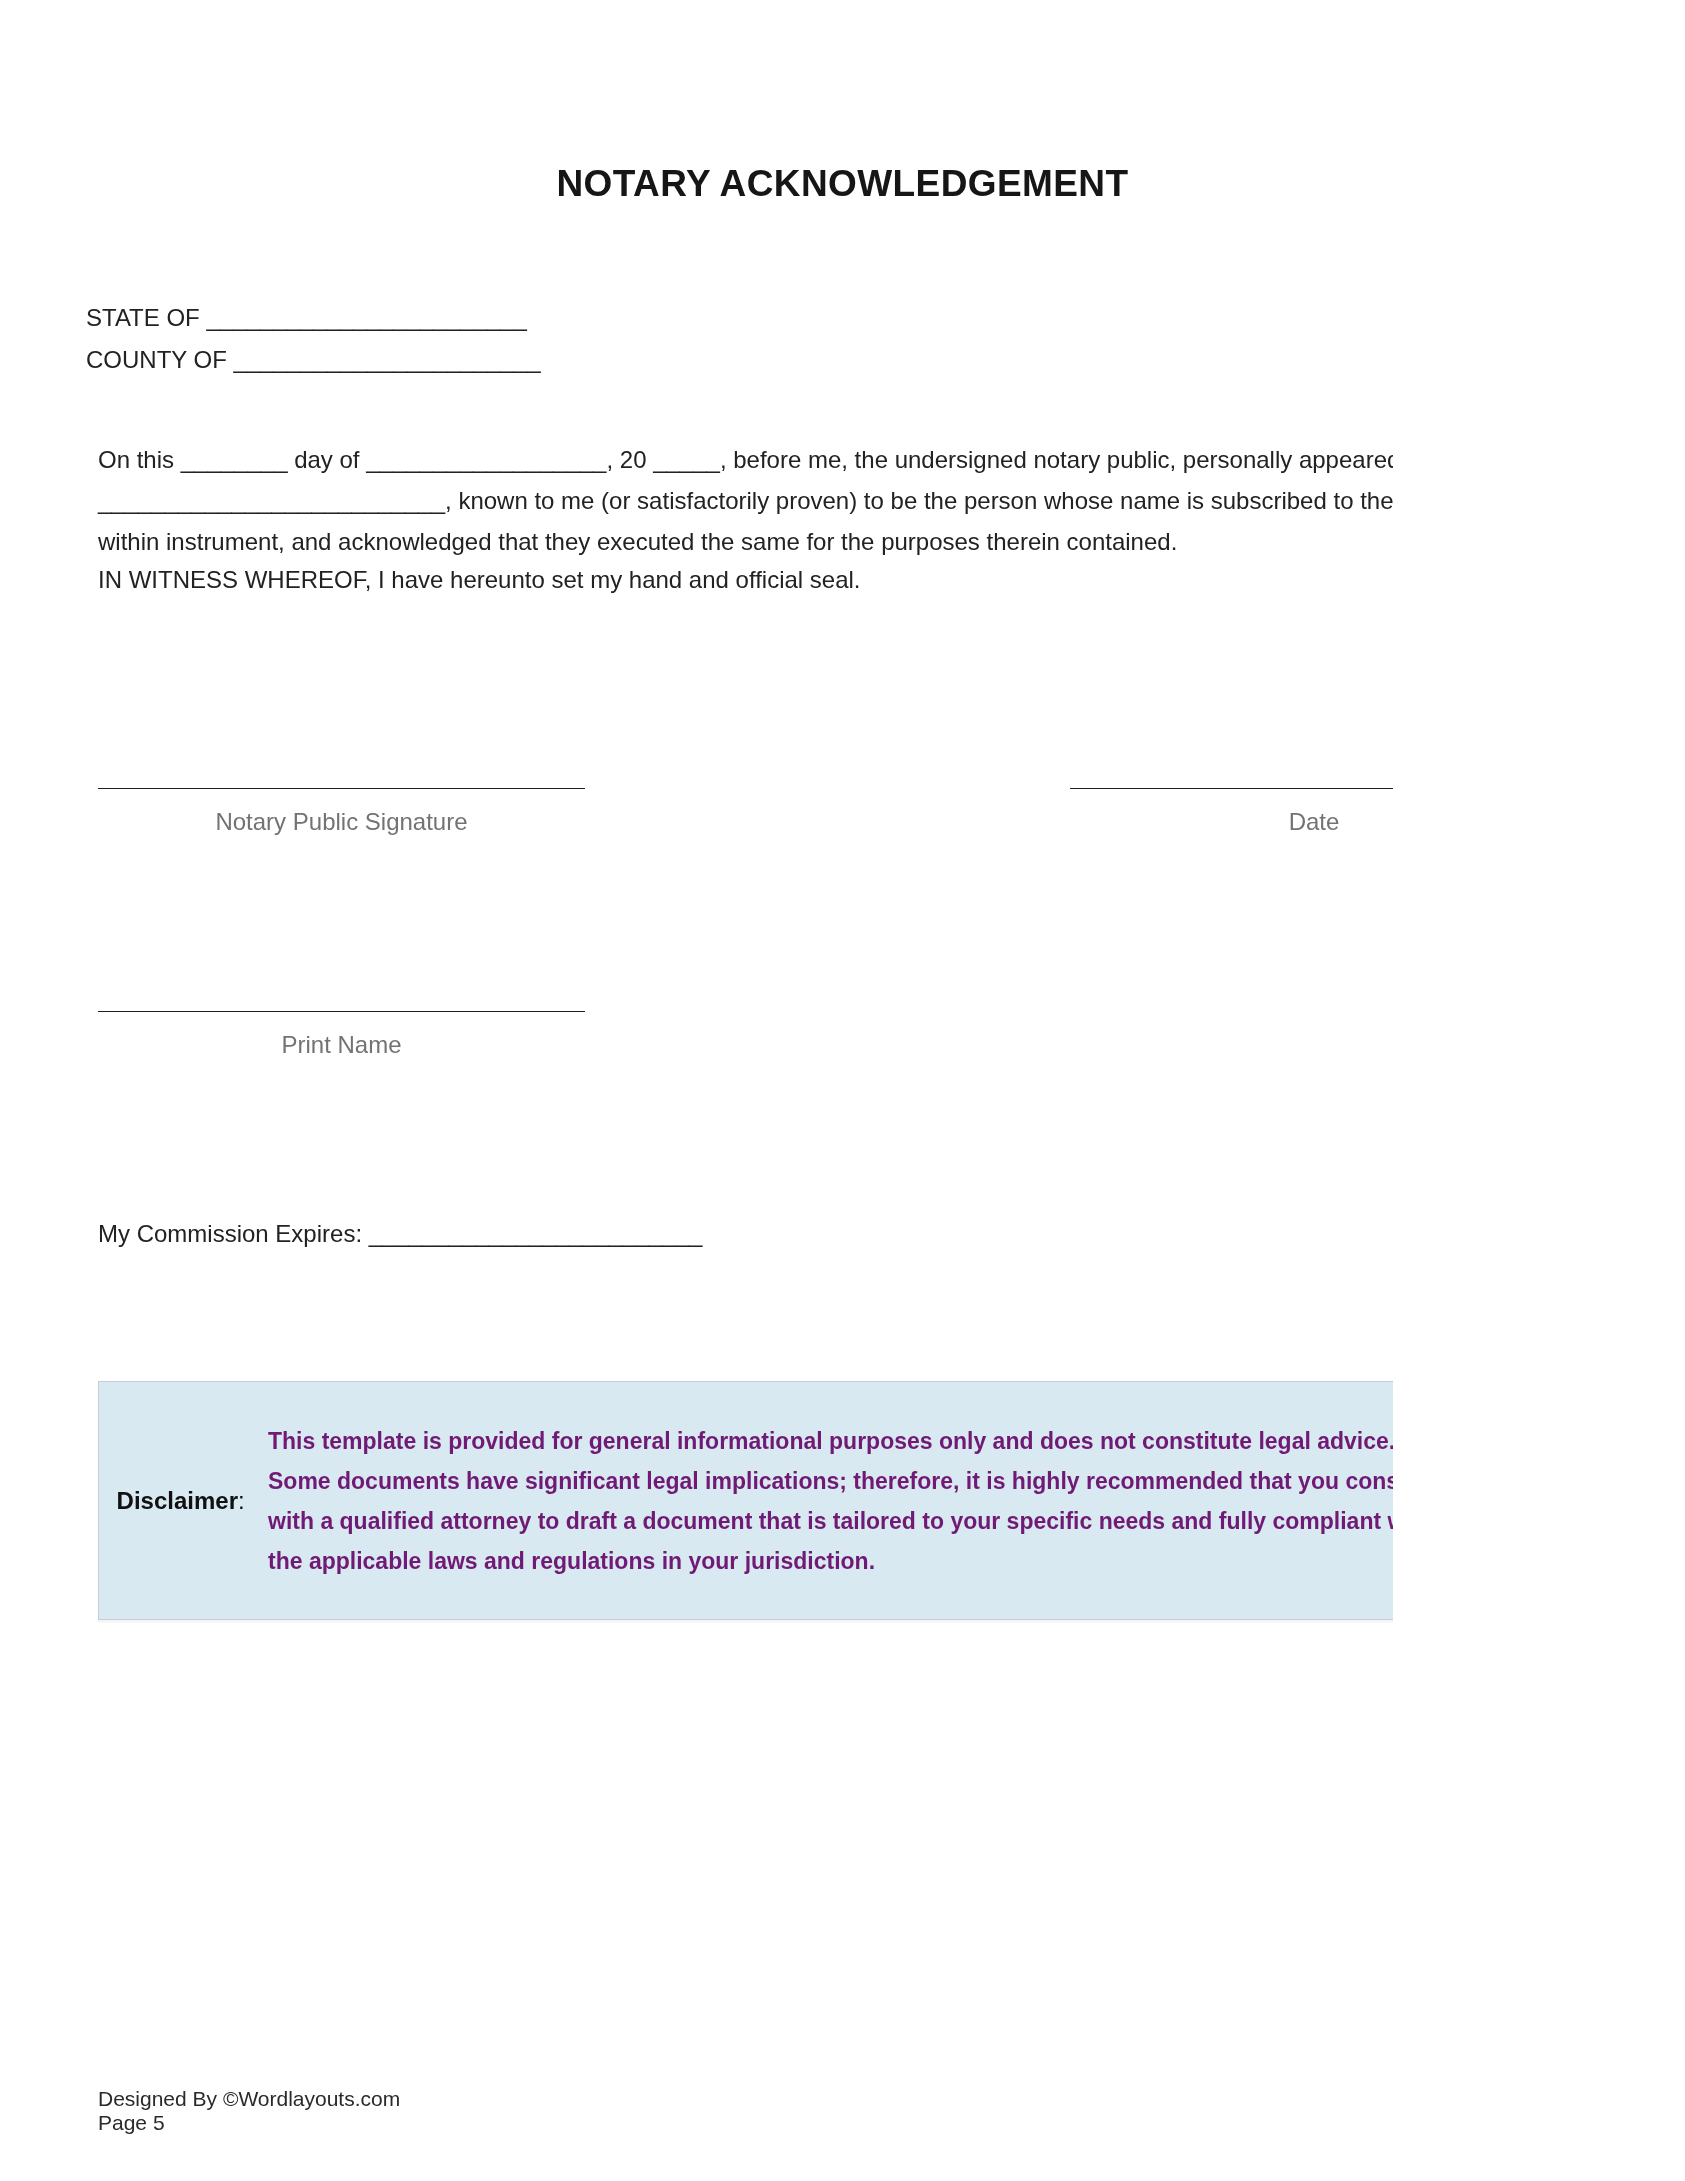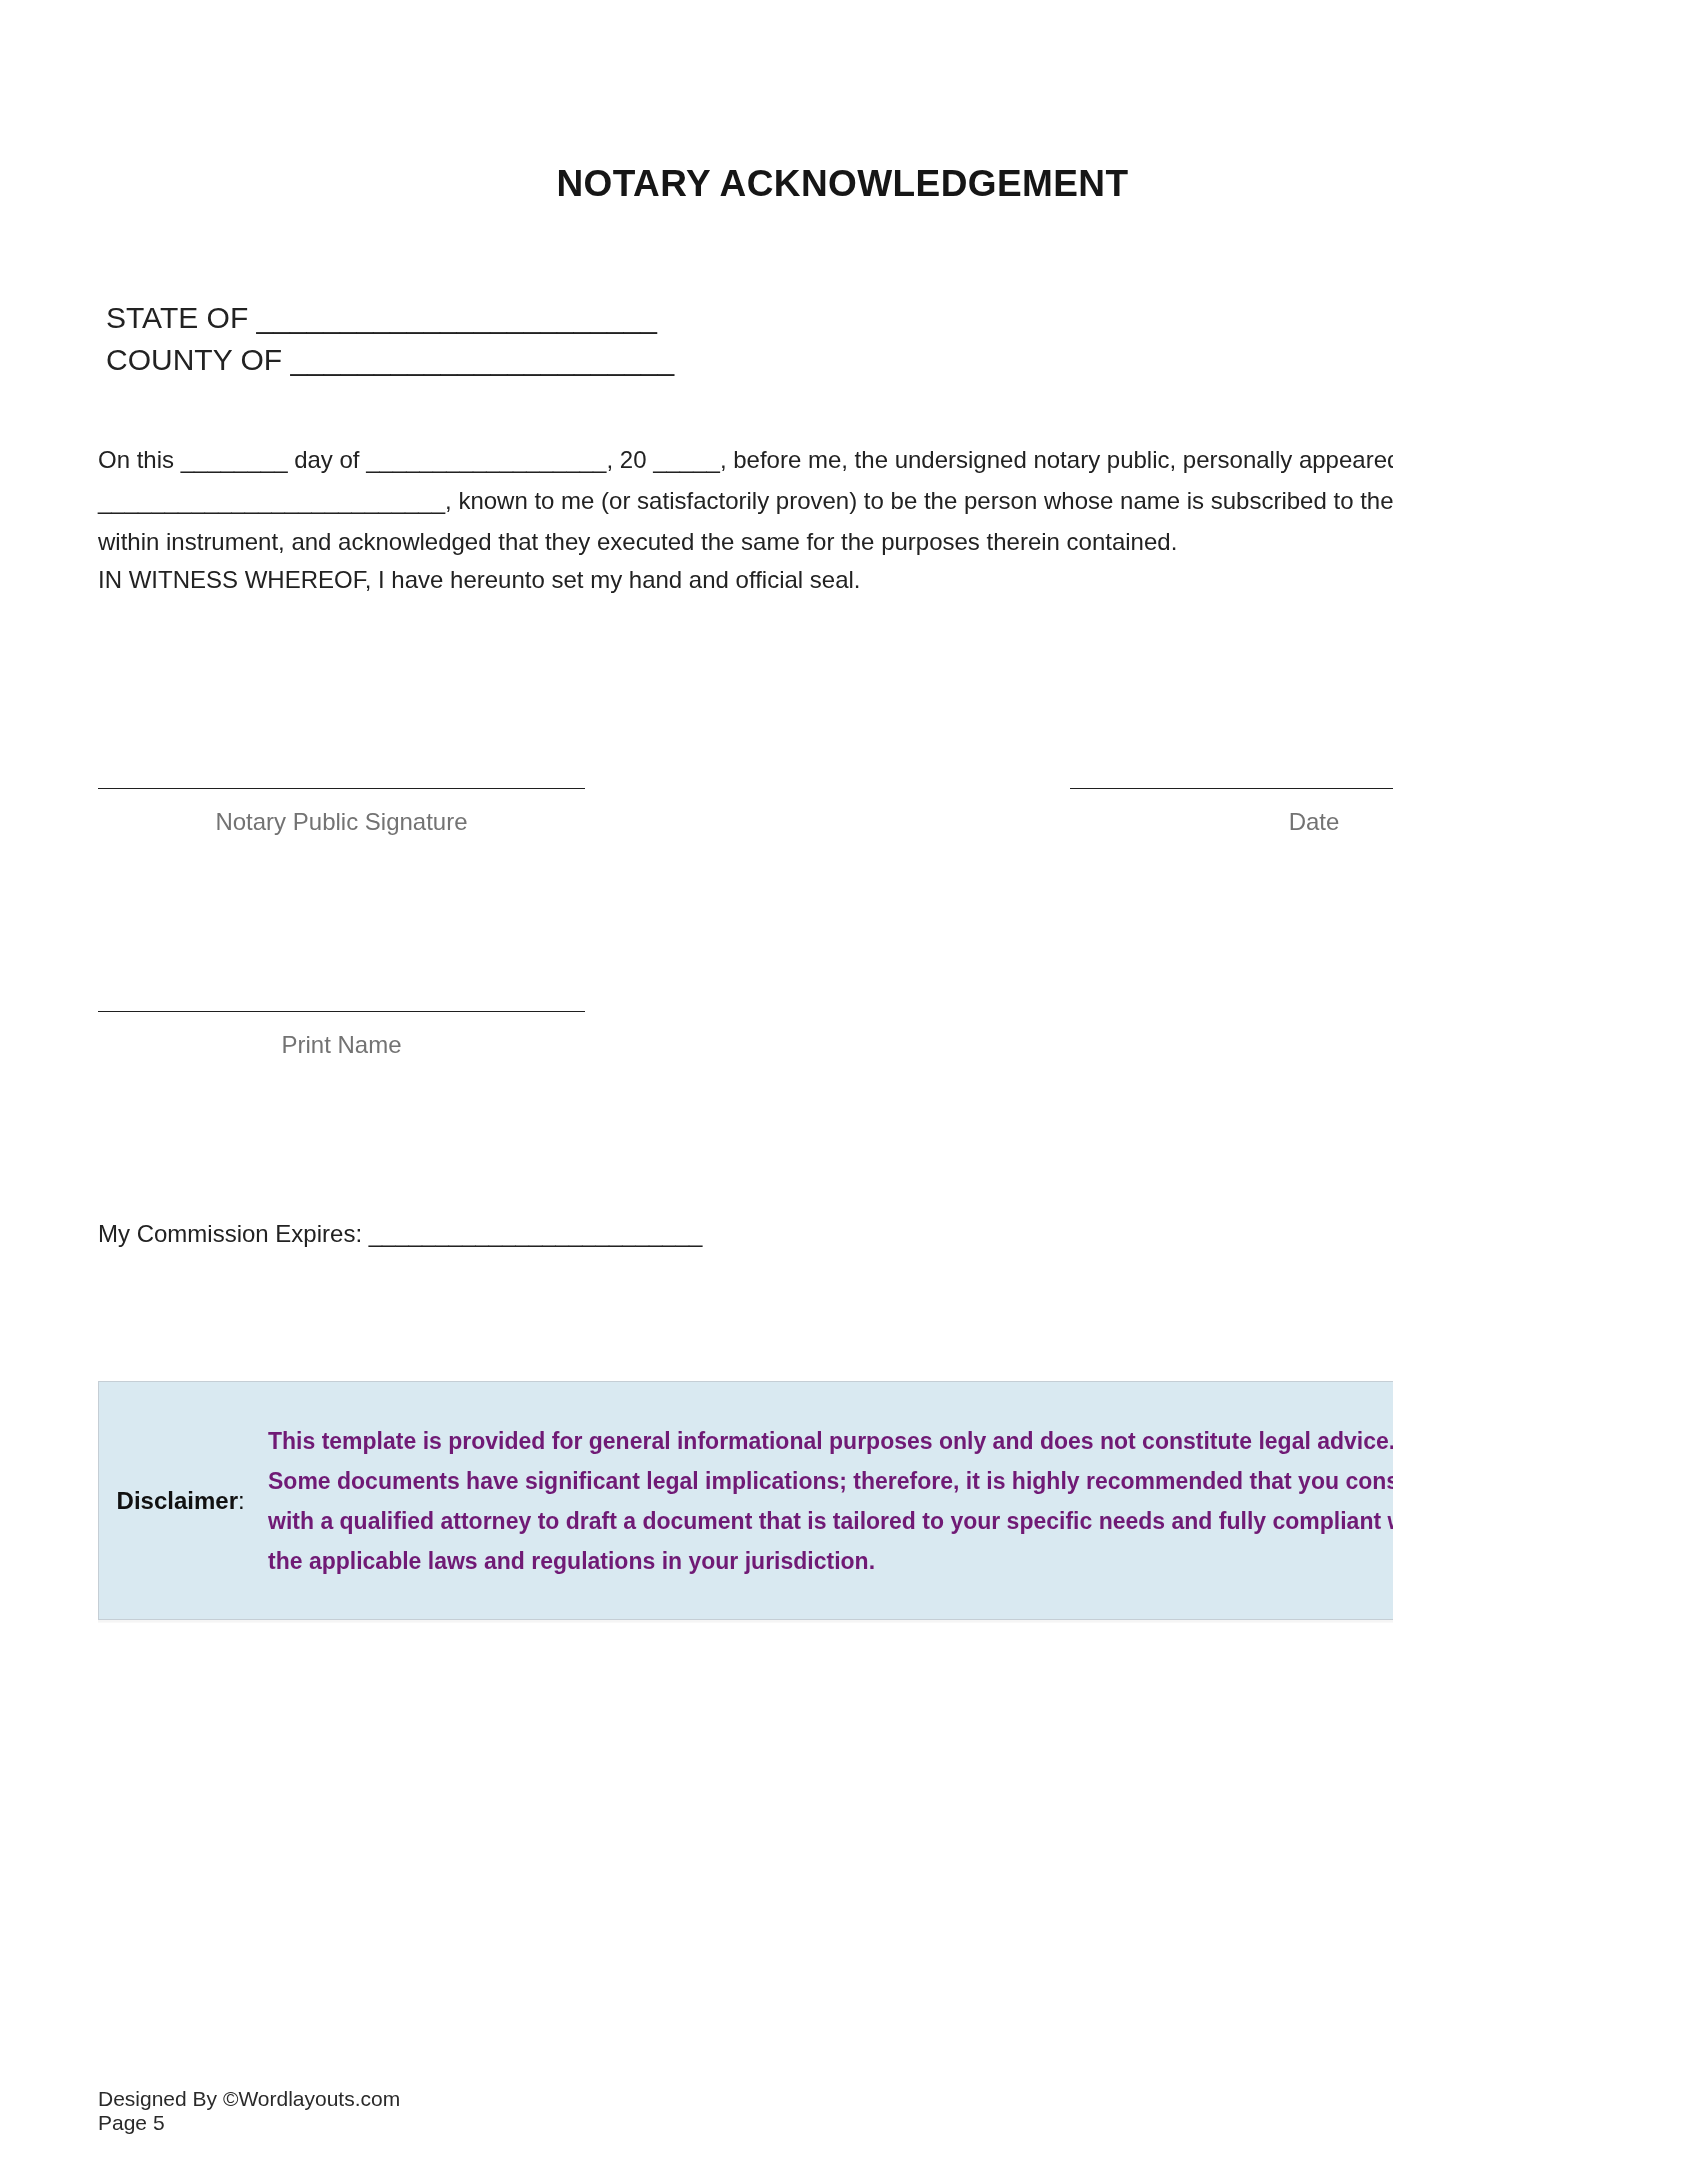--- a/index.html
+++ b/index.html
@@ -22,23 +22,23 @@
     width: 1685px;
     text-align: center;
     font-size: 37px;
     font-weight: bold;
     letter-spacing: 0.4px;
     color: #161616;
   }
   .state-county {
     position: absolute;
     top: 297px;
-    left: 106px;
+    left: 86px;
     width: 1488px;
-    font-size: 30px;
+    font-size: 24px;
     line-height: 42px;
     white-space: pre-line;
   }
   .ack-paragraph {
     position: absolute;
     top: 439px;
     left: 98px;
     width: 1492px;
     font-size: 24px;
     line-height: 41px;

